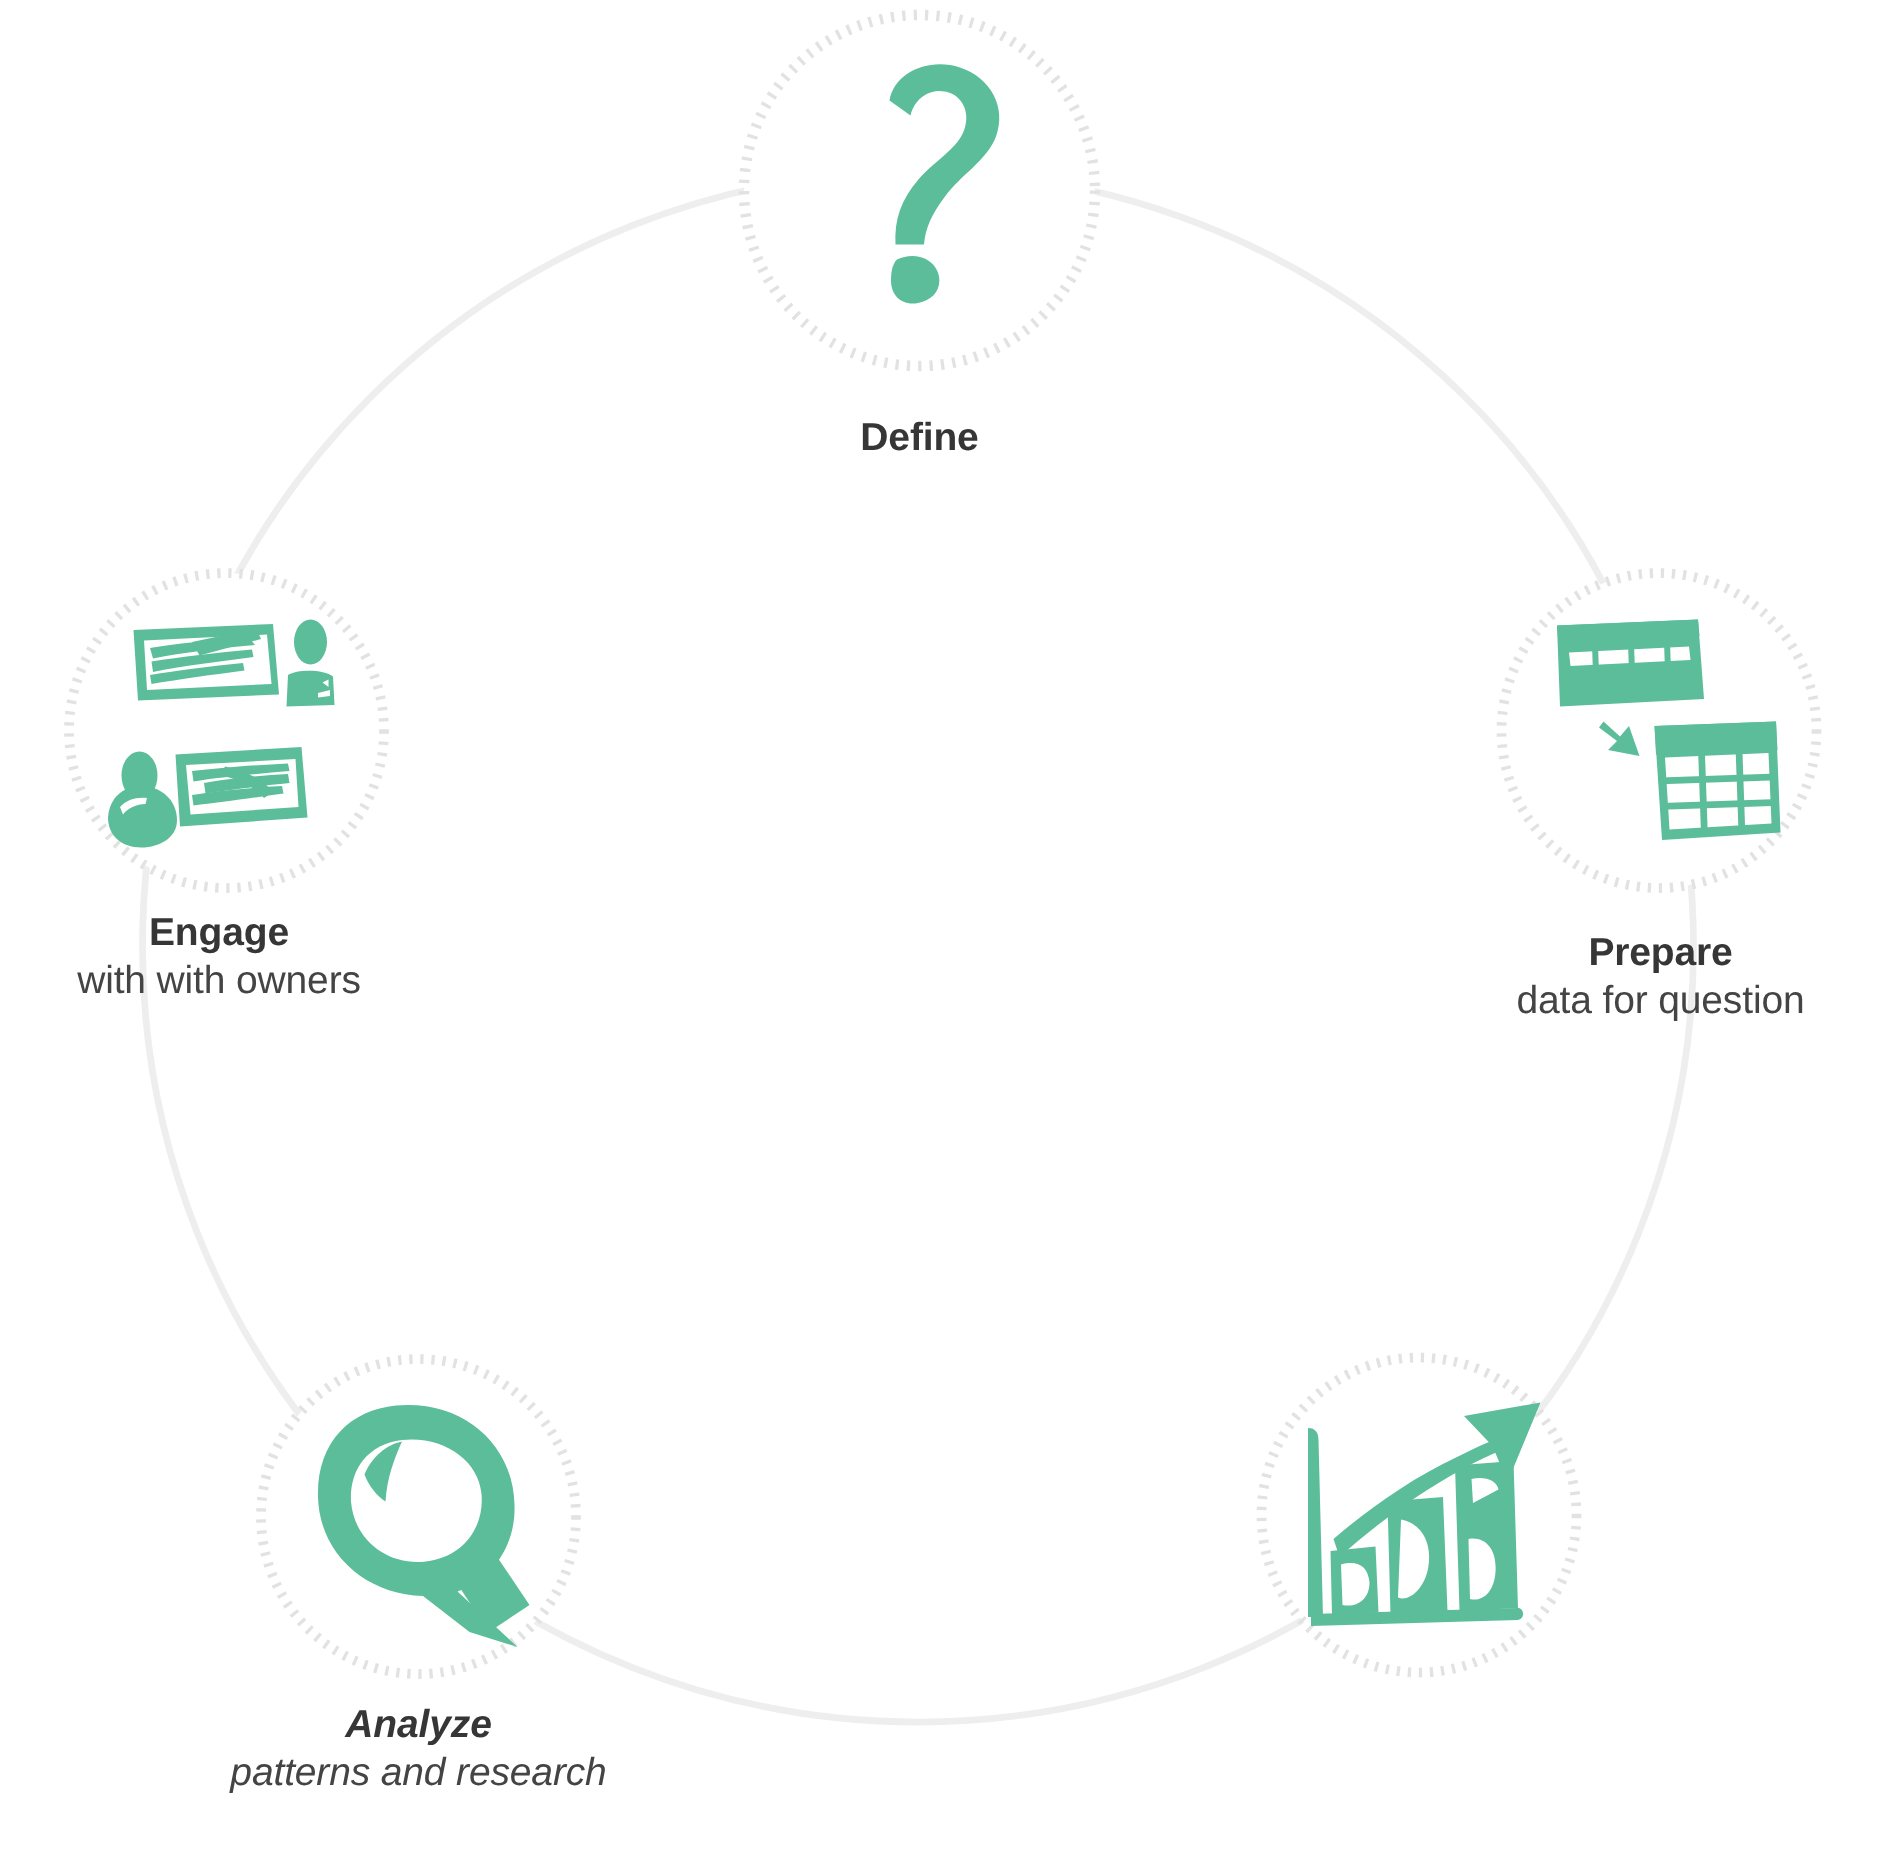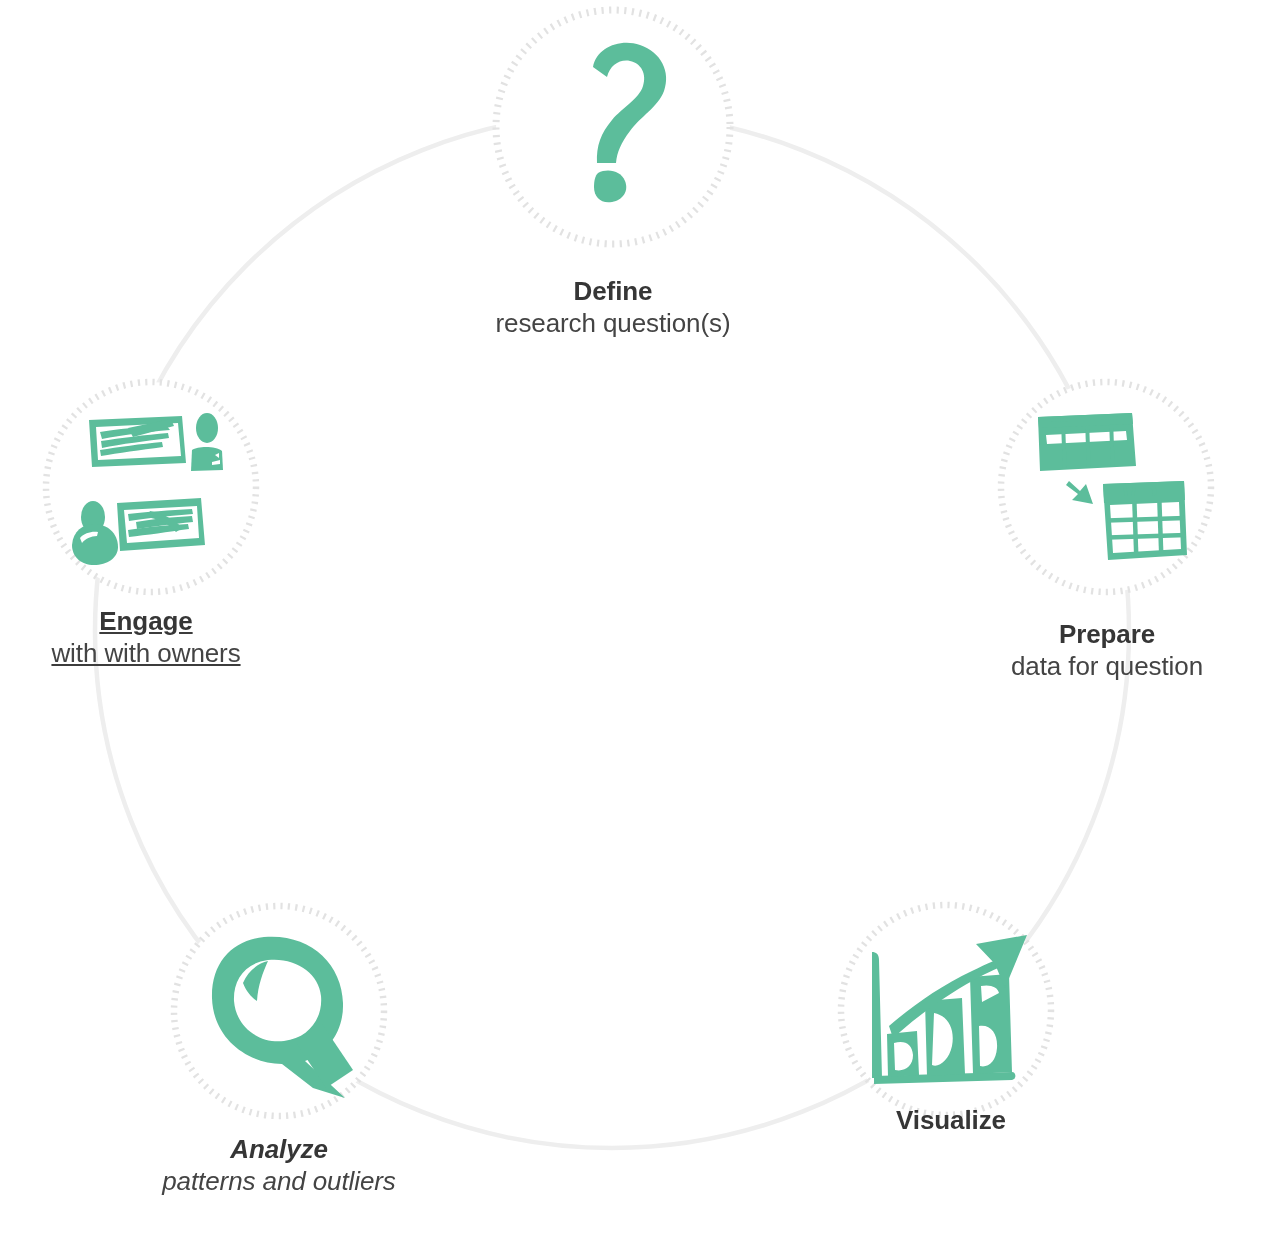--- a/index.html
+++ b/index.html
@@ -46,21 +46,21 @@
     font-size: 26px;
     font-weight: normal;
     color: #444444;
     letter-spacing: -0.1px;
   }
   
   #label-define   { left: 613px; top: 275px; transform: translateX(-50%); }
   #label-prepare  { left: 1107px; top: 618px; transform: translateX(-50%); }
   #label-visualize{ left: 951px; top: 1104px; transform: translateX(-50%); }
   #label-analyze  { left: 279px; top: 1133px; transform: translateX(-50%); font-style: italic; }
-  #label-engage   { left: 146px; top: 605px; transform: translateX(-50%); text-decoration: underline; }
+  #label-engage   { left: 146px; top: 605px; transform: translateX(-50%); }
 </style>
 </head>
 <body>
 
 <div id="stage">
 
   <svg id="cycle-svg" viewBox="0 0 1262 1242">
     <defs>
 
       <clipPath id="clip-none">
@@ -199,35 +199,33 @@
         <path d="M128 514 C146 512, 170 510, 192 509 L193 514 C170 516, 147 518, 129 521 Z"></path>
         <path d="M136 522 C152 519, 174 517, 192 516 L193 522 C172 524, 150 527, 137 529 Z"></path>
         <path d="M128 530 C146 527, 168 525, 188 524 L189 529 C168 532, 146 535, 129 537 Z"></path>
         <path d="M150 511 C164 514, 176 520, 182 528 L176 532 C169 524, 158 519, 147 517 Z"></path>
       </g>
     </g>
   </svg>
 
   <div class="node-label" id="label-define">
     <span class="node-title">Define</span>
-    <span class="node-sub">research question(s)</span>
   </div>
 
   <div class="node-label" id="label-prepare">
     <span class="node-title">Prepare</span>
     <span class="node-sub">data for question</span>
   </div>
 
   <div class="node-label" id="label-visualize">
-    <span class="node-title">Visualize</span>
   </div>
 
   <div class="node-label" id="label-analyze">
     <span class="node-title">Analyze</span>
-    <span class="node-sub">patterns and outliers</span>
+    <span class="node-sub">patterns and research</span>
   </div>
 
   <div class="node-label" id="label-engage">
     <span class="node-title">Engage</span>
     <span class="node-sub">with with owners</span>
   </div>
 
 </div>
 
 </body></html>

